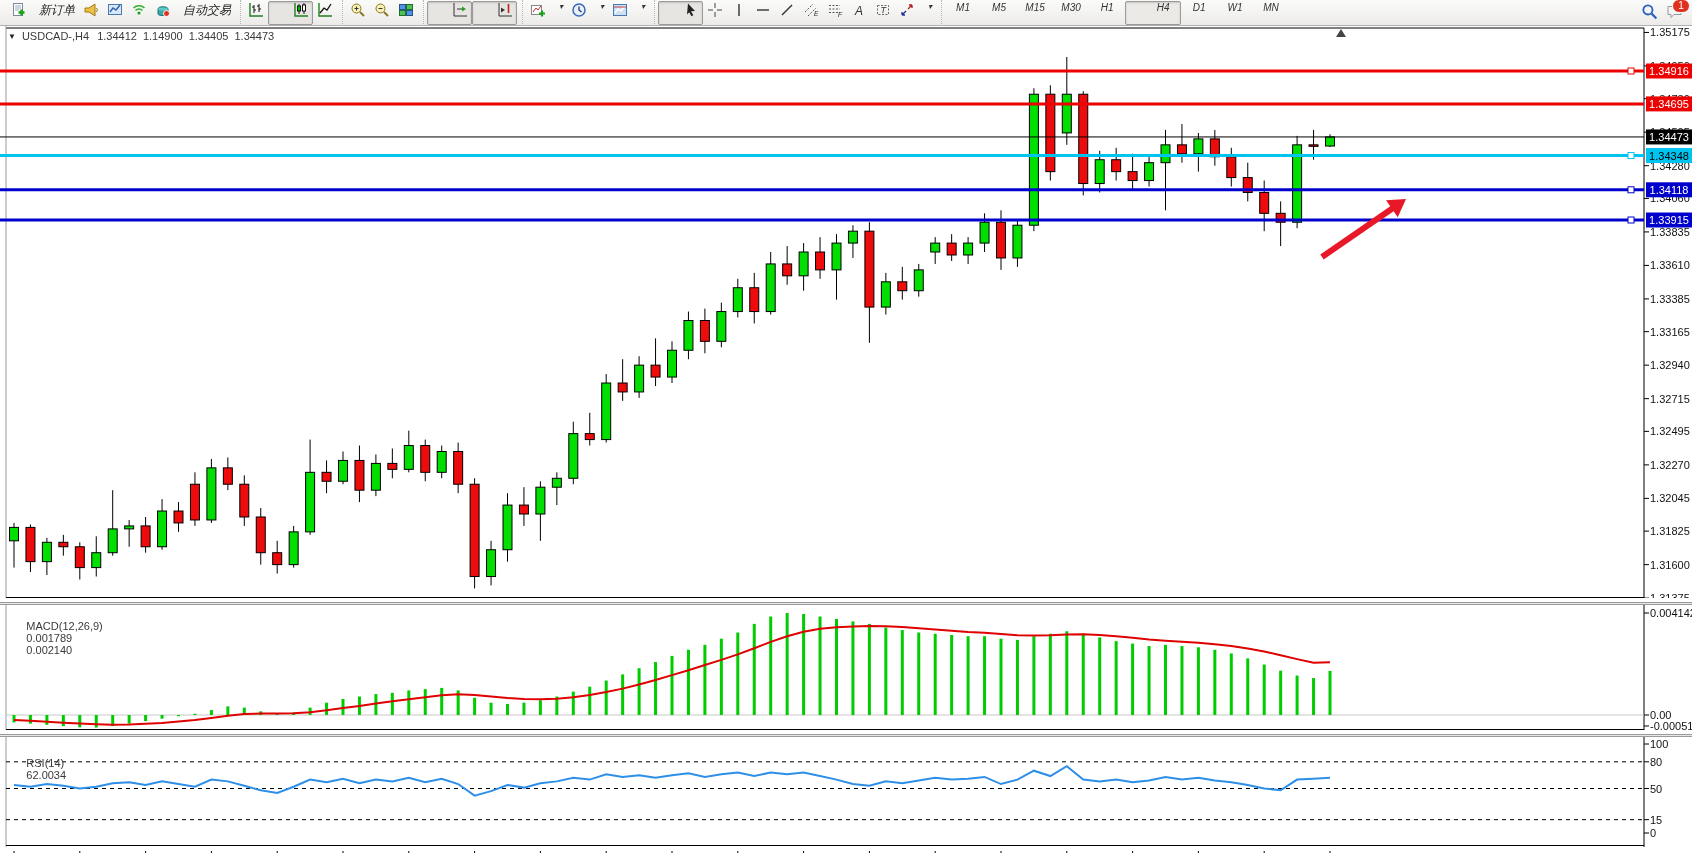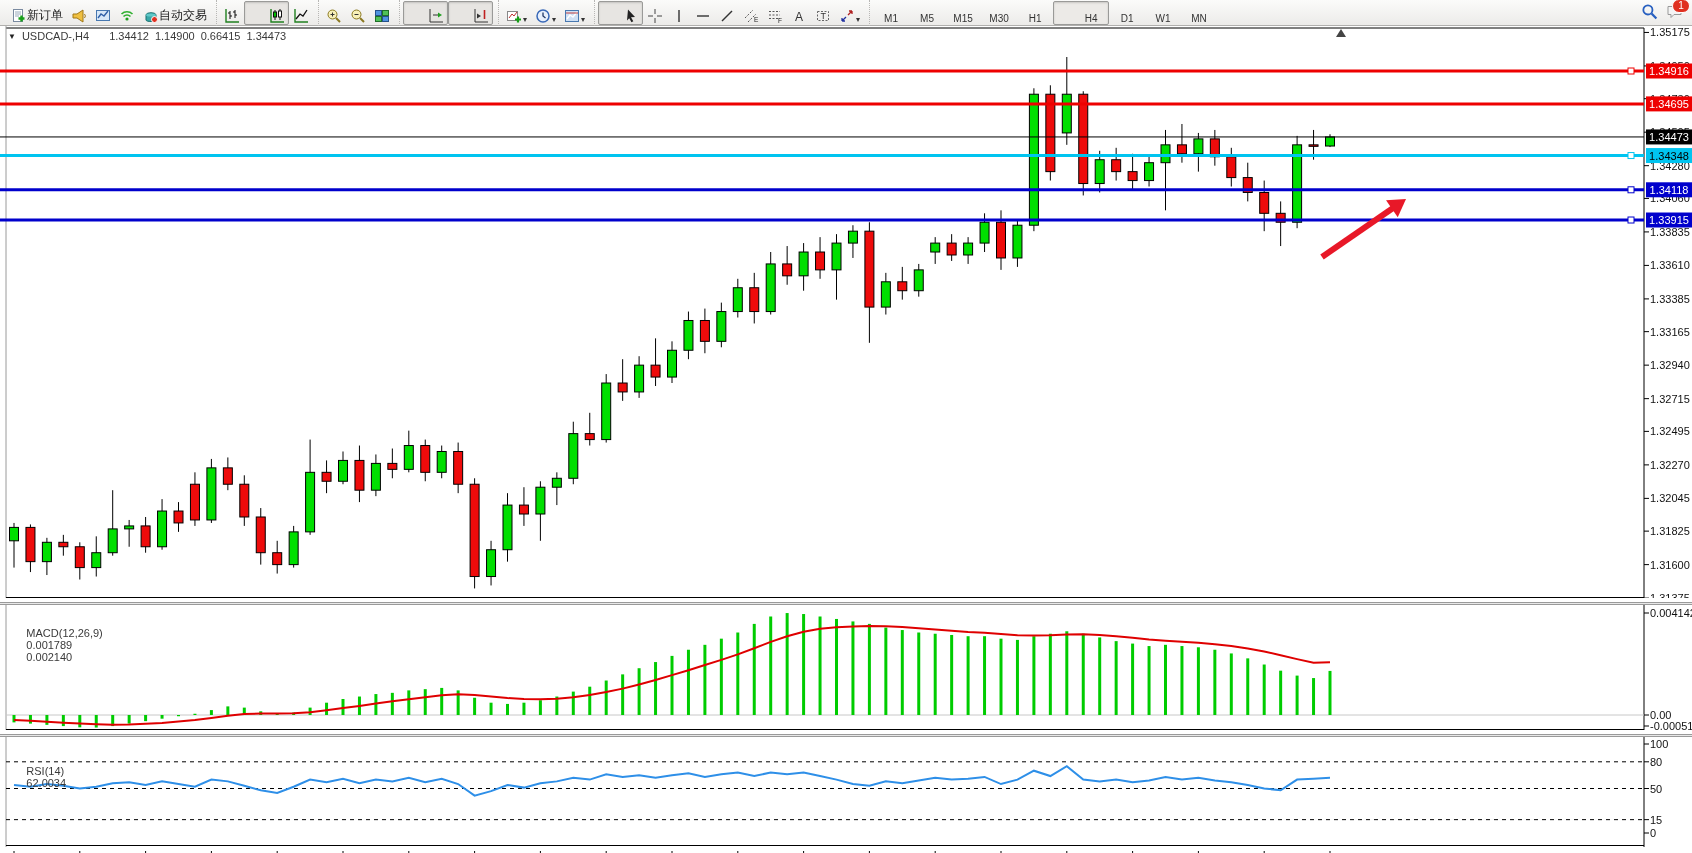--- a/index.html
+++ b/index.html
@@ -3,22 +3,22 @@
 <meta charset="utf-8">
 <style>
   html,body{margin:0;padding:0;background:#fff;font-family:"Liberation Sans",sans-serif;}
   body{width:1692px;height:853px;overflow:hidden;position:relative;}
 
   
   .toolbar{height:26px;background:linear-gradient(#fbfbfa,#ecebe9);border-bottom:1px solid #b0afad;
            display:flex;align-items:center;padding:0 4px;box-sizing:border-box;font-size:12px;color:#222;}
   .tgroup{display:flex;align-items:center;height:26px;padding:0 3px;border-left:1px dotted #b8b7b5;margin-left:2px;}
   .tgroup:first-child{border-left:none;margin-left:0;}
-  .tbtn{display:flex;align-items:flex-end;gap:0;height:22px;padding:0 3px;border:1px solid transparent;
-        border-radius:2px;cursor:default;}
+  .tbtn{display:flex;align-items:flex-start;gap:12px;height:22px;padding:0 3px;border:1px solid transparent;
+        border-radius:2px;cursor:default;font-style:italic;}
   .tbtn.pressed{border:1px solid #9a9a98;background:#e7e5e2;box-shadow:inset 0 1px 2px rgba(0,0,0,.15);padding-left:24px;}
   .tbtn svg{display:block;}
   .tlabel{white-space:nowrap;}
   .caret{font-size:8px;color:#333;margin-left:1px;}
   .tf{min-width:26px;justify-content:center;font-size:10px;color:#333;padding:0 4px;}
   .tf.pressed{background:#eceae7;}
   .toolbar-right{margin-left:auto;display:flex;align-items:center;gap:8px;padding-right:4px;}
   .chatwrap{position:relative;}
   .badge{position:absolute;top:-4px;right:-6px;background:#e03020;color:#fff;border-radius:8px;
          font-size:10px;line-height:12px;min-width:12px;text-align:center;padding:0 2px;border:1px solid #fff;}
@@ -302,23 +302,23 @@
       <span class="badge">1</span>
     </span>
   </div>
 </div>
 
 <div class="chart-area">
   <div style="position:relative">
     <div class="overlay-label" id="main-header">
       <span class="tri">▼</span>
       <span>USDCAD-,H4</span>
-      <span style="margin-left:14px">1.34412</span>
+      <span style="margin-left:2px">1.34412</span>
       <span>1.14900</span>
-      <span>0.66415</span>
+      <span>1.34405</span>
       <span>1.34473</span>
     </div>
     <svg id="svg-main" width="1692" height="572">
         <rect x="0" y="0" width="1692" height="572" fill="#fff"></rect>
         <line x1="6" y1="2" x2="1644" y2="2" stroke="#000"></line>
         <line x1="6" y1="0" x2="6" y2="572" stroke="#9a9a9a"></line>
         <line x1="1644" y1="2" x2="1644" y2="572" stroke="#000"></line>
         <line x1="6" y1="571.5" x2="1644" y2="571.5" stroke="#000"></line>
         <line x1="1644" y1="6.445259999998626" x2="1649" y2="6.445259999998626" stroke="#000"></line>
         <text x="1650" y="10.445259999998626" font-size="11" fill="#111">1.35175</text>
@@ -704,21 +704,21 @@
         <rect x="1628" y="191.0088599999978" width="6" height="6" fill="#fff" stroke="#0000CC"></rect>
         <rect x="1646" y="186.5088599999978" width="46" height="15" fill="#0000CC"></rect>
         <text x="1669" y="198.0088599999978" font-size="11" fill="#ffffff" text-anchor="middle">1.33915</text>
         <path d="M1336 11 L1346 11 L1341 3 Z" fill="#444"></path>
         <line x1="1322" y1="231" x2="1397.7710309939755" y2="178.6819071708264" stroke="#E81828" stroke-width="6"></line>
         <path d="M1406 173 L1397.7554398960785 191.2216143272989 L1386.0393161315856 174.25343508217122 Z" fill="#E81828"></path>
       </svg>
   </div>
   <div class="panel-sep"></div>
   <div style="position:relative">
-    <div class="overlay-label" style="top:10px;left:8px">
+    <div class="overlay-label" style="top:3px;left:8px">
       <span>MACD(12,26,9)</span>
       <span>0.001789</span>
       <span>0.002140</span>
     </div>
     <svg id="svg-macd" width="1692" height="125">
         <rect x="0" y="0" width="1692" height="125" fill="#fff"></rect>
         <line x1="6" y1="0" x2="6" y2="125" stroke="#9a9a9a"></line>
         <line x1="1644" y1="0" x2="1644" y2="125" stroke="#000"></line>
         <line x1="6" y1="124.5" x2="1644" y2="124.5" stroke="#000"></line>
         <line x1="6" y1="110" x2="1644" y2="110" stroke="#c8c8c8"></line>
@@ -809,21 +809,21 @@
         <line x1="1644" y1="8" x2="1649" y2="8" stroke="#000"></line>
         <text x="1650" y="12" font-size="11" fill="#111">0.004142</text>
         <line x1="1644" y1="110" x2="1649" y2="110" stroke="#000"></line>
         <text x="1650" y="114" font-size="11" fill="#111">0.00</text>
         <line x1="1644" y1="121" x2="1649" y2="121" stroke="#000"></line>
         <text x="1650" y="125" font-size="11" fill="#111">-0.000511</text>
       </svg>
   </div>
   <div class="panel-sep"></div>
   <div style="position:relative">
-    <div class="overlay-label" style="top:16px;left:8px">
+    <div class="overlay-label" style="top:8px;left:8px">
       <span>RSI(14)</span>
       <span>62.0034</span>
     </div>
     <svg id="svg-rsi" width="1692" height="110">
         <rect x="0" y="0" width="1692" height="110" fill="#fff"></rect>
         <line x1="6" y1="0" x2="6" y2="110" stroke="#9a9a9a"></line>
         <line x1="1644" y1="0" x2="1644" y2="110" stroke="#000"></line>
         <line x1="6" y1="108.5" x2="1644" y2="108.5" stroke="#000"></line>
         <line x1="6" y1="24.8" x2="1644" y2="24.8" stroke="#000" stroke-dasharray="4,4"></line>
         <line x1="6" y1="51.5" x2="1644" y2="51.5" stroke="#000" stroke-dasharray="4,4"></line>

